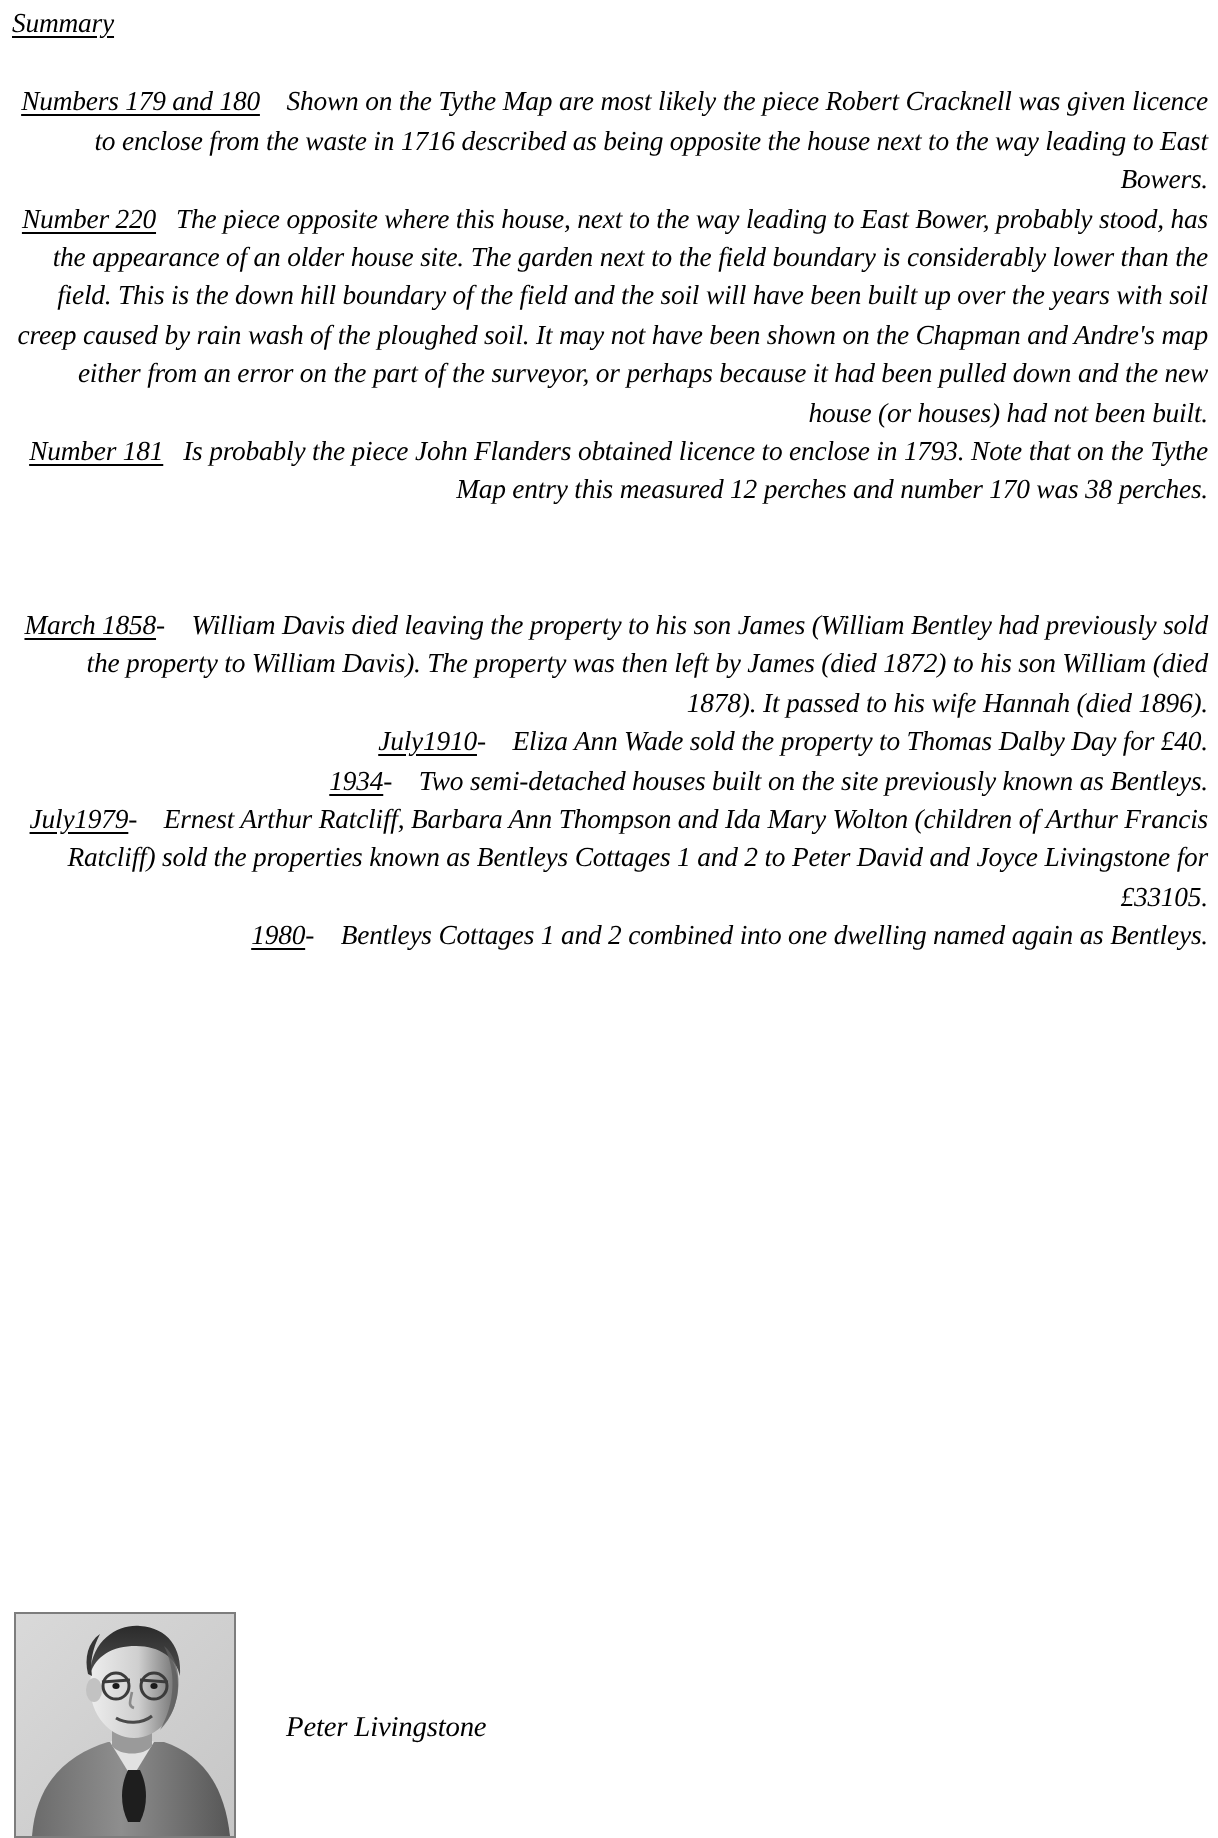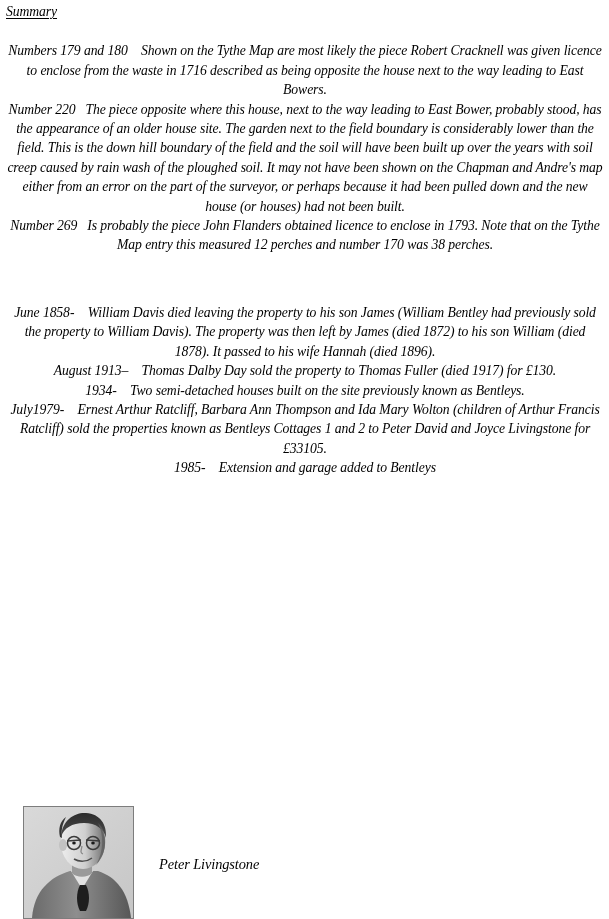--- a/index.html
+++ b/index.html
@@ -28,55 +28,56 @@
     top: 2px;
     width: 598px;
   }
 
   
   .para, .heading, .entry, .caption {
     font-style: italic;
     font-size: 13.7px;
     line-height: 19.4px;
     letter-spacing: -0.1px;
-    text-align: center;
+    text-align: right;
     font-stretch: condensed;
     transform-origin: left top;
   }
   .para, .entry {
     margin: 0;
     text-indent: 0;
   }
 
   .heading {
     font-weight: 400;
     text-decoration: underline;
     text-underline-offset: 2px;
     margin: 0;
     display: inline-block;
   }
   .heading-row { margin: 0; }
   .sp-md { height: 20px; }
   .sp-lg { height: 24px; }
 
   .lead {
+    text-decoration: underline;
     text-underline-offset: 2px;
     white-space: nowrap;
   }
   .gap1::before { content: "\00a0\00a0\00a0"; }
   .gap2::before { content: "\00a0\00a0\00a0\00a0"; }
 
   .block {
     margin: 0;
   }
 
   
   .photo-area {
     position: absolute;
-    left: 16px;
+    left: 0;
     top: 804px;
     width: 496px;
     height: 115px;
   }
   .photo {
     position: absolute;
     left: 7px;
     top: 2px;
     width: 111px;
     height: 113px;
@@ -103,42 +104,42 @@
     <div class="heading-row">
       <span class="heading">Summary</span>
     </div>
 
     <div class="sp-md"></div>
 
     <p class="para block"><span class="lead">Numbers 179 and 180</span><span class="gap2">Shown on the Tythe Map are most likely the piece Robert Cracknell was given licence to enclose from the waste in 1716 described as being opposite the house next to the way leading to East Bowers.</span></p>
 
     <p class="para block"><span class="lead">Number 220</span><span class="gap1">The piece opposite where this house, next to the way leading to East Bower, probably stood, has the appearance of an older house site.    The garden next to the field boundary is considerably lower than the field.    This is the down hill boundary of the field and the soil will have been built up over the years with soil creep caused by rain wash of the ploughed soil.    It may not have been shown on the Chapman and Andre's map either from an error on the part of the surveyor, or perhaps because it had been pulled down and the new house (or houses) had not been built.</span></p>
 
-    <p class="para block"><span class="lead">Number 269</span><span class="gap1">Is probably the piece John Flanders obtained licence to enclose in 1793. Note that on the Tythe Map entry this measured 12 perches and number 170 was 38 perches.</span></p>
+    <p class="para block"><span class="lead">Number 181</span><span class="gap1">Is probably the piece John Flanders obtained licence to enclose in 1793. Note that on the Tythe Map entry this measured 12 perches and number 170 was 38 perches.</span></p>
 
 
     <div class="sp-lg"></div>
 
 
     <div class="sp-lg"></div>
 
-    <p class="entry"><span class="lead">June 1858</span><span>-</span><span class="gap2">William Davis died leaving the property to his son James (William Bentley had previously sold the property to William Davis).    The property was then left by James (died 1872) to his son William (died 1878).    It passed to his wife Hannah (died 1896).</span></p>
+    <p class="entry"><span class="lead">March 1858</span><span>-</span><span class="gap2">William Davis died leaving the property to his son James (William Bentley had previously sold the property to William Davis).    The property was then left by James (died 1872) to his son William (died 1878).    It passed to his wife Hannah (died 1896).</span></p>
 
 
+    <p class="entry"><span class="lead">July1910</span><span>-</span><span class="gap2">Eliza Ann Wade sold the property to Thomas Dalby Day for £40.</span></p>
 
-    <p class="entry"><span class="lead">August 1913</span><span>–</span><span class="gap2">Thomas Dalby Day sold the property to Thomas Fuller (died 1917) for £130.</span></p>
 
 
 
     <p class="entry"><span class="lead">1934</span><span>-</span><span class="gap2">Two semi-detached houses built on the site previously known as Bentleys.</span></p>
 
     <p class="entry"><span class="lead">July1979</span><span>-</span><span class="gap2">Ernest Arthur Ratcliff, Barbara Ann Thompson and Ida Mary Wolton (children of Arthur Francis Ratcliff) sold the properties known as Bentleys Cottages 1  and 2  to Peter David and Joyce Livingstone for £33105.</span></p>
 
+    <p class="entry"><span class="lead">1980</span><span>-</span><span class="gap2">Bentleys Cottages 1  and 2  combined into one dwelling named again as Bentleys.</span></p>
 
-    <p class="entry"><span class="lead">1985</span><span>-</span><span class="gap2">Extension and garage added to Bentleys</span></p>
 
 
   </div>
 
   <div class="photo-area">
     <div class="photo">
       <svg width="109" height="111" viewBox="0 0 109 111">
         <defs>
           <linearGradient id="bg" x1="0" y1="0" x2="1" y2="1">
             <stop offset="0%" stop-color="#d9d9d9"></stop>

